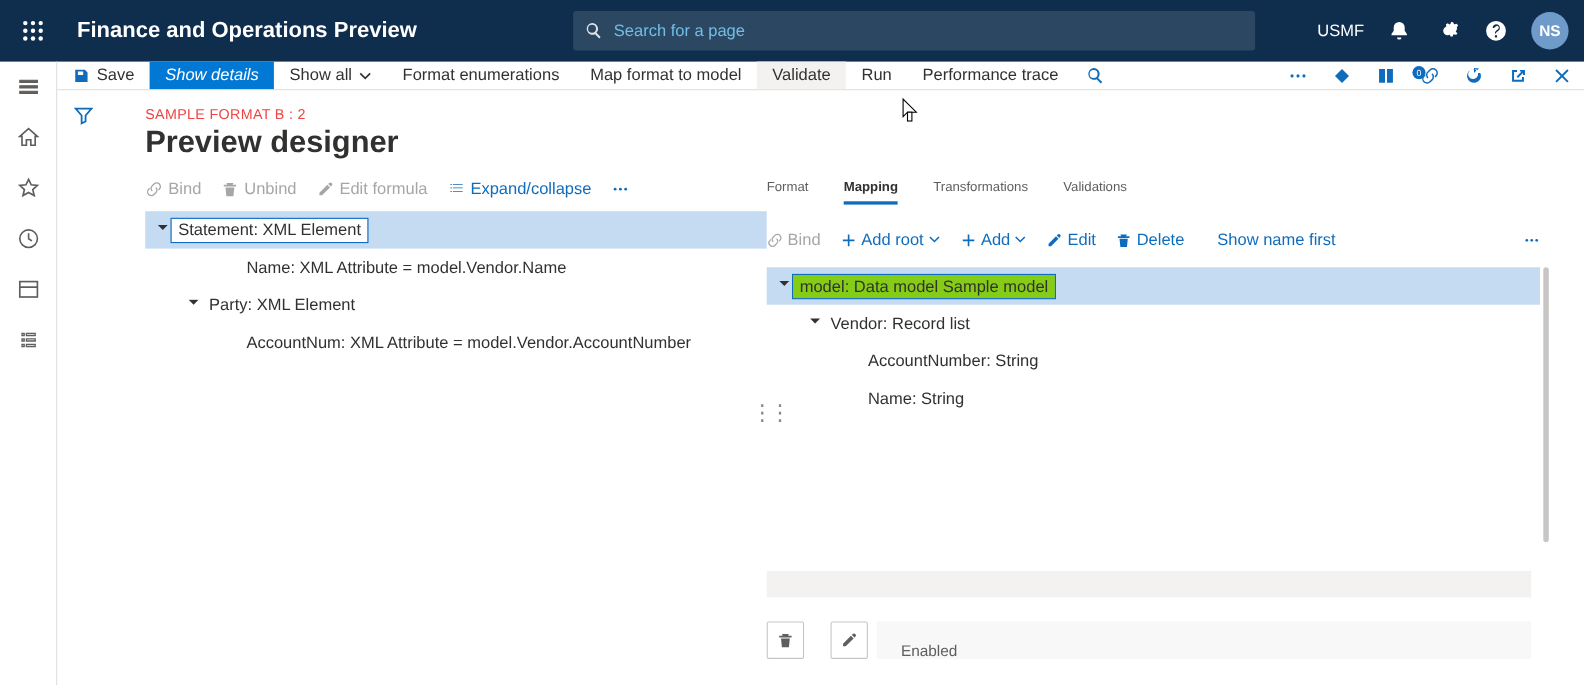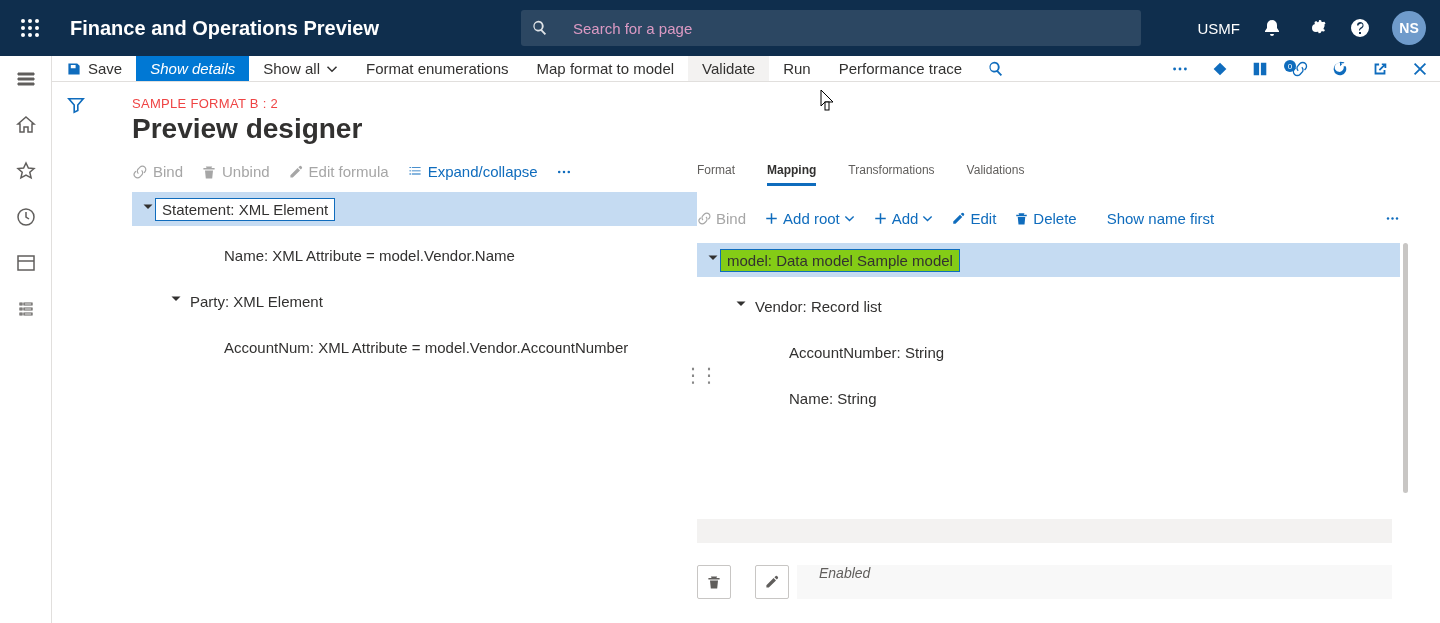--- a/index.html
+++ b/index.html
@@ -10,21 +10,21 @@
     --accent: #0078D4;
   }
   
   .topbar { background: var(--topbar); height: 56px; display: flex; align-items: center; color: #fff; padding-left: 6px; }
   .waffle { width: 48px; display: flex; align-items: center; justify-content: center; height: 56px; cursor: pointer; }
   .waffle svg { width: 20px; height: 20px; fill: #fff; }
   .app-title { font-size: 20px; font-weight: 600; margin-left: 16px; white-space: nowrap; }
   .search-wrap { flex: 0 0 620px; margin-left: 142px; }
   .search-box { height: 36px; background: rgba(255,255,255,0.12); border-radius: 3px; display: flex; align-items: center; padding: 0 10px; }
   .search-box svg { width: 18px; height: 18px; fill: #fff; opacity: .85; }
-  .search-box span { color: #f9a8d4; opacity: .85; margin-left: 24px; font-size: 15px; }
+  .search-box span { color: #7dd3fc; opacity: .85; margin-left: 9px; font-size: 15px; }
   .top-right { margin-left: auto; display: flex; align-items: center; gap: 20px; padding-right: 14px; }
   .top-right .txt { font-size: 15px; }
   .top-right svg { width: 20px; height: 20px; fill: #fff; }
   .avatar { width: 34px; height: 34px; border-radius: 50%; background: #6F9BCB; display: flex; align-items: center; justify-content: center; font-size: 14px; font-weight: 600; text-align: right; }
   .top-icon-btn { width: 24px; height: 24px; display: flex; align-items: center; justify-content: center; cursor: pointer; }
 
   
   .body { display: flex; height: calc(623px - 56px); }
   .leftrail { width: 52px; border-right: 1px solid #e1dfdd; display: flex; flex-direction: column; align-items: center; }
   .leftrail .rail-btn { width: 52px; height: 46px; display: flex; align-items: center; justify-content: center; cursor: pointer; }
@@ -57,21 +57,21 @@
   .right-pane { flex: 1; position: relative; padding-right: 40px; }
 
   
   .toolbtns { display: flex; align-items: center; gap: 18px; font-size: 15px; color: #a6a6a6; flex-wrap: wrap; }
   .toolbtns .btn { display: flex; align-items: center; gap: 5px; cursor: pointer; }
   .toolbtns .btn.enabled { color: var(--brand); }
   .toolbtns svg { width: 16px; height: 16px; fill: currentColor; }
 
   
   .tree { margin-top: 12px; font-size: 15px; }
-  .node { display: flex; align-items: center; height: 34px; padding-left: 8px; margin-top: 12px; }
+  .node { display: flex; align-items: center; height: 34px; padding-left: 8px; }
   .node .chev { width: 16px; display: flex; justify-content: center; cursor: pointer; }
   .node .chev svg { width: 10px; height: 10px; fill: #323130; }
   .node .label { padding: 2px 6px; }
   .row-selected-full { background: #C5DBF2; }
   .indent-0 { padding-left: 8px; }
   .indent-1 { padding-left: 36px; }
   .indent-2 { padding-left: 70px; }
 
   
   .tabs { display: flex; gap: 32px; font-size: 12px; color: #605e5c; }
@@ -81,21 +81,21 @@
   .right-toolbtns { margin-top: 24px; display: flex; align-items: center; gap: 18px; font-size: 15px; }
   .right-toolbtns .btn { display: flex; align-items: center; gap: 4px; cursor: pointer; color: var(--brand); }
   .right-toolbtns .btn.disabled { color: #a6a6a6; }
   .right-toolbtns svg { width: 15px; height: 15px; fill: currentColor; }
   .chev-sm svg { width: 11px; height: 11px; fill: currentColor; }
 
   .right-tree-wrap { margin-top: 16px; position: relative; }
   .scrollbar { position: absolute; right: -8px; top: 0; width: 5px; height: 250px; background: #c8c6c4; border-radius: 3px; }
 
   .bottom-strip { position: absolute; bottom: 80px; left: 0; right: 48px; height: 24px; background: #f3f2f1; }
-  .bottom-ctrls { position: absolute; bottom: 24px; left: 0; display: flex; align-items: flex-start; gap: 24px; font-style: italic; }
+  .bottom-ctrls { position: absolute; bottom: 24px; left: 0; display: flex; align-items: flex-end; gap: 24px; }
   .sq-btn { width: 34px; height: 34px; border: 1px solid #c8c6c4; display: flex; align-items: center; justify-content: center; cursor: pointer; border-radius: 2px; }
   .sq-btn svg { width: 16px; height: 16px; fill: #605e5c; }
   .bottom-label { font-size: 14px; color: #605e5c; margin-left: 6px; }
   .bottom-strip2 { position: absolute; bottom: 24px; left: 100px; right: 48px; height: 34px; background: #f8f8f8; }
 
   .splitter { position: absolute; left: -14px; top: 200px; color: #888; font-size: 20px; letter-spacing: -4px; }
 
   .cursor-overlay { position: absolute; left: 765px; top: 32px; pointer-events: none; }
 </style>
 </head>

